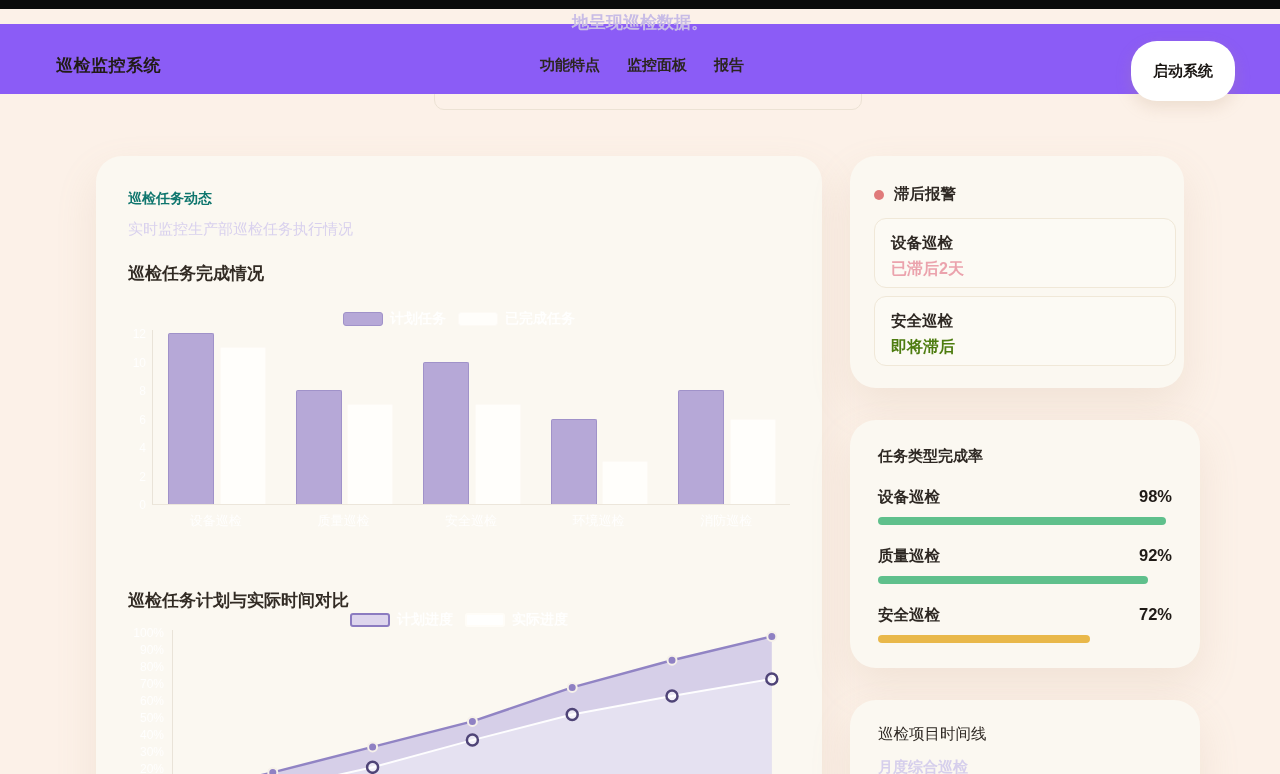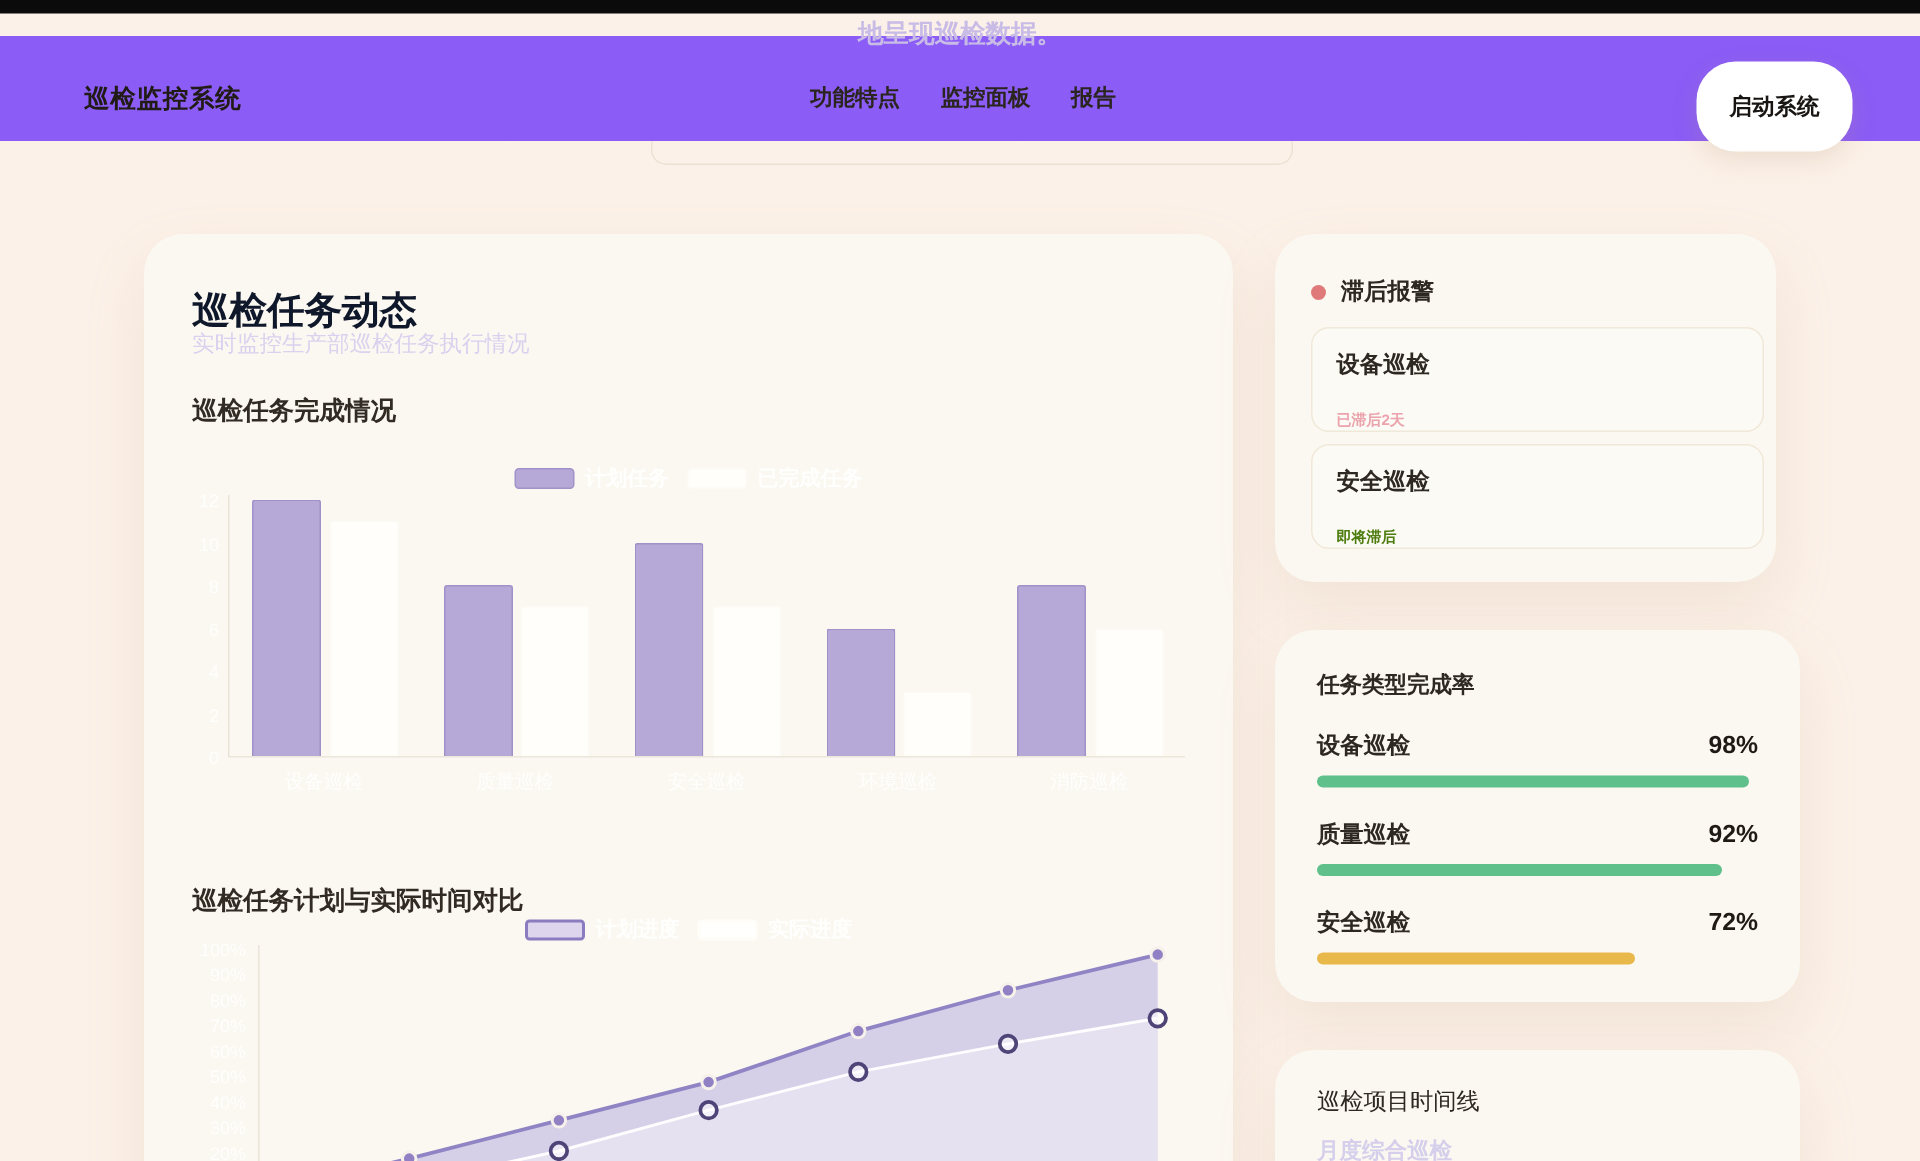--- a/index.html
+++ b/index.html
@@ -40,21 +40,21 @@
     display:flex; align-items:center; padding:0 20px; cursor:pointer;
   }
   #dept-value { font-size:15px; color:rgba(224,203,182,0.75); }
   #dept-chevron { position:absolute; right:20px; top:14px; color:#dcc9b7; font-size:13px; transform:scaleX(1.4); }
   
   .card {
     position:absolute; background:#fbf8f1; border-radius:26px;
     box-shadow:0 18px 40px rgba(185,155,125,0.16);
   }
   #main-card { left:96px; top:156px; width:726px; height:1060px; }
-  .mc-title { position:absolute; left:32px; top:34px; font-size:25px; font-weight:700; color:#0f172a; }
+  .mc-title { position:absolute; left:32px; top:34px; font-size:14px; font-weight:700; color:#0f766e; }
   .mc-subtitle { position:absolute; left:32px; top:64px; font-size:15px; color:#d9d1ee; }
   .sec-title { position:absolute; left:32px; font-size:17px; font-weight:700; color:#322b24; }
   #sec1-title { top:106px; }
   #sec2-title { top:433px; }
   .legend { position:absolute; left:0; width:726px; display:flex; justify-content:center; align-items:center; gap:12px; }
   #legend1 { top:310px; margin-top:-156px; } 
   #legend2 { top:455px; }
   .legend-item { display:flex; align-items:center; gap:7px; cursor:pointer; }
   .legend-swatch { width:40px; height:14px; border-radius:3px; }
   .legend-label { font-size:14px; font-weight:600; color:rgba(255,255,255,0.9); }
@@ -76,21 +76,21 @@
   #alerts-card { left:850px; top:156px; width:334px; height:232px; }
   .rc-title-row { position:absolute; left:24px; top:28px; display:flex; align-items:center; gap:10px; }
   .alert-dot { width:10px; height:10px; border-radius:50%; background:#e07a7a; }
   .rc-title { font-size:15.5px; font-weight:700; color:#2e2823; }
   .alert-item {
     position:absolute; left:24px; width:302px; height:70px;
     background:#fcfaf4; border:1px solid #f0e8d8; border-radius:12px;
     padding:14px 16px 0 16px;
   }
   .alert-task { font-size:15.5px; font-weight:700; color:#2e2823; }
-  .alert-status { font-size:10px; margin-top:19px; font-weight:600; }
+  .alert-status { font-size:16px; margin-top:5px; font-weight:600; }
   #completion-card { left:850px; top:420px; width:350px; height:248px; padding:27px 28px 0 28px; }
   #completion-title { font-size:15px; font-weight:700; color:#2e2823; }
   .comp-row { margin-top:21px; }
   .comp-labels { display:flex; justify-content:space-between; align-items:baseline; }
   .comp-name { font-size:15.5px; font-weight:700; color:#2e2823; }
   .comp-pct { font-size:16.5px; font-weight:800; color:#1f1a16; }
   .comp-bar-track { margin-top:9px; height:8px; border-radius:4px; }
   .comp-bar { height:8px; border-radius:4px; }
   #timeline-card { left:850px; top:700px; width:350px; height:170px; padding:24px 28px 0 28px; }
   #timeline-title { font-size:15.5px; font-weight:400; color:#2e2823; }

